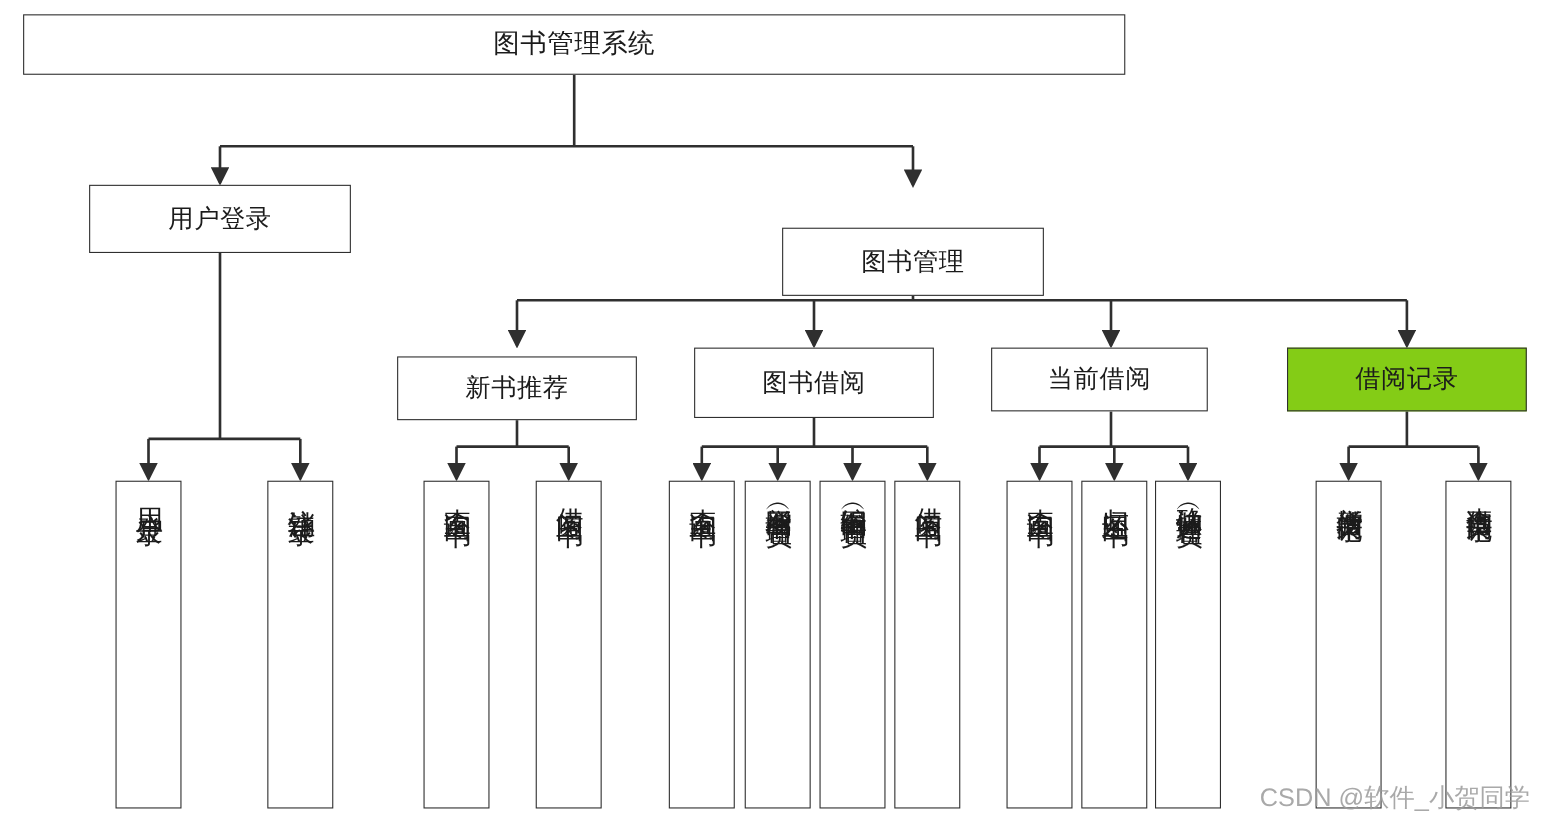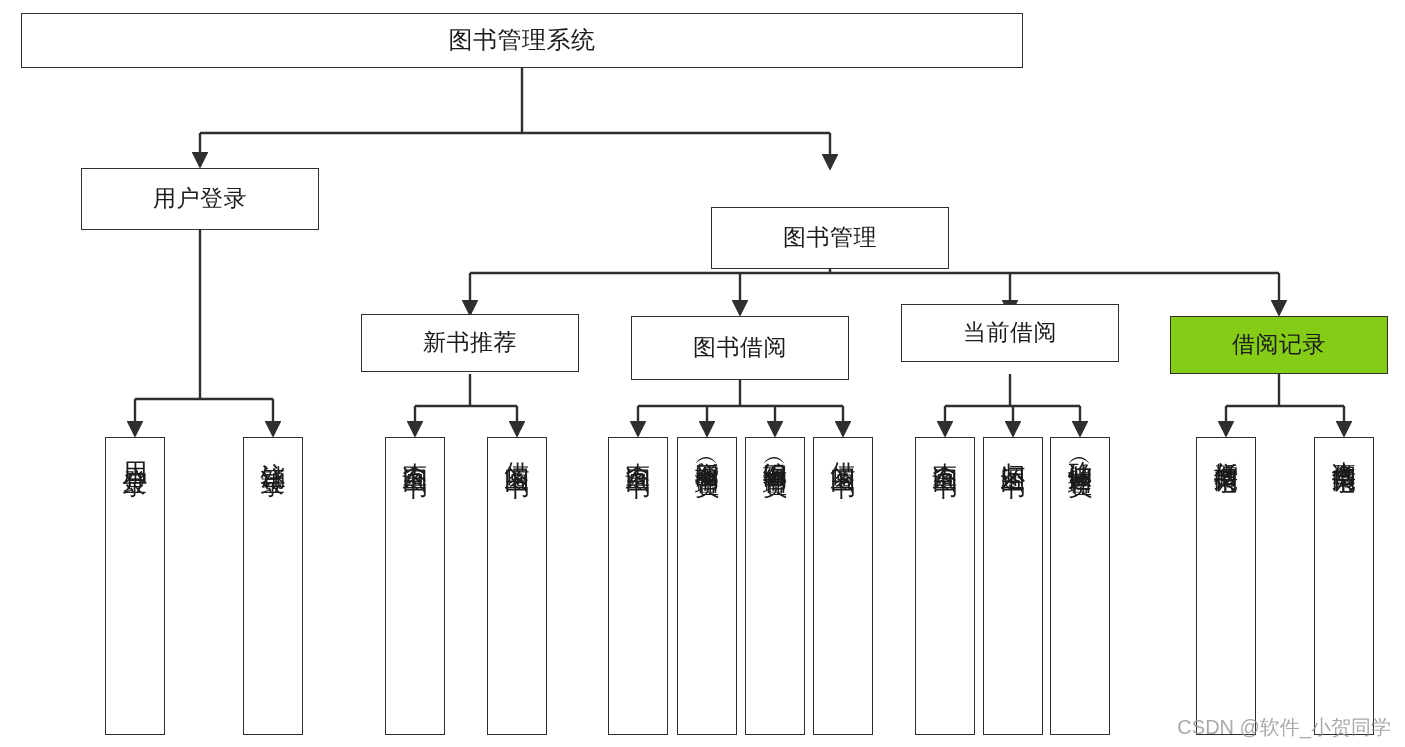--- a/index.html
+++ b/index.html
@@ -65,21 +65,21 @@
     white-space: nowrap;
   }
   .node.vert.tall .label {
     font-size: 24px;
     letter-spacing: 2px;
   }
   #watermark {
     position: absolute;
     right: 14px;
     bottom: 6px;
-    font-size: 20px;
+    font-size: 23px;
     color: #9b9b9b;
     opacity: .85;
     white-space: nowrap;
     font-family: "Liberation Sans", "DejaVu Sans", sans-serif;
   }
 </style>
 </head>
 <body>
 
 <div id="diagram-root">
@@ -130,27 +130,27 @@
   <div id="node-layer">
       <div class="node horiz root" style="left: 21px; top: 13px; width: 1002px; height: 55px; border-color: rgb(47, 47, 47); background: rgb(255, 255, 255);">
         <span class="label">图书管理系统</span>
       </div>
       <div class="node horiz" style="left: 81px; top: 168px; width: 238px; height: 62px; border-color: rgb(47, 47, 47); background: rgb(255, 255, 255);">
         <span class="label">用户登录</span>
       </div>
       <div class="node horiz" style="left: 711px; top: 170px; width: 238px; height: 62px; border-color: rgb(47, 47, 47); background: rgb(255, 255, 255); margin-top: 37px;">
         <span class="label">图书管理</span>
       </div>
-      <div class="node horiz" style="left: 361px; top: 314px; width: 218px; height: 58px; border-color: rgb(47, 47, 47); background: rgb(255, 255, 255);">
+      <div class="node horiz" style="left: 361px; top: 324px; width: 218px; height: 58px; border-color: rgb(47, 47, 47); background: rgb(255, 255, 255);">
         <span class="label">新书推荐</span>
       </div>
       <div class="node horiz" style="left: 631px; top: 316px; width: 218px; height: 64px; border-color: rgb(47, 47, 47); background: rgb(255, 255, 255);">
         <span class="label">图书借阅</span>
       </div>
-      <div class="node horiz" style="left: 901px; top: 304px; width: 218px; height: 58px; border-color: rgb(47, 47, 47); background: rgb(255, 255, 255);">
+      <div class="node horiz" style="left: 901px; top: 316px; width: 197px; height: 58px; border-color: rgb(47, 47, 47); background: rgb(255, 255, 255);">
         <span class="label">当前借阅</span>
       </div>
       <div class="node horiz" style="left: 1170px; top: 316px; width: 218px; height: 58px; border-color: rgb(47, 47, 47); background: #84cc16;">
         <span class="label">借阅记录</span>
       </div>
       <div class="node vert" style="left: 105px; top: 437px; width: 60px; height: 298px; border-color: rgb(47, 47, 47); background: rgb(255, 255, 255);">
         <span class="label">用户登录</span>
       </div>
       <div class="node vert" style="left: 243px; top: 437px; width: 60px; height: 298px; border-color: rgb(47, 47, 47); background: rgb(255, 255, 255);">
         <span class="label">注销登录</span>

